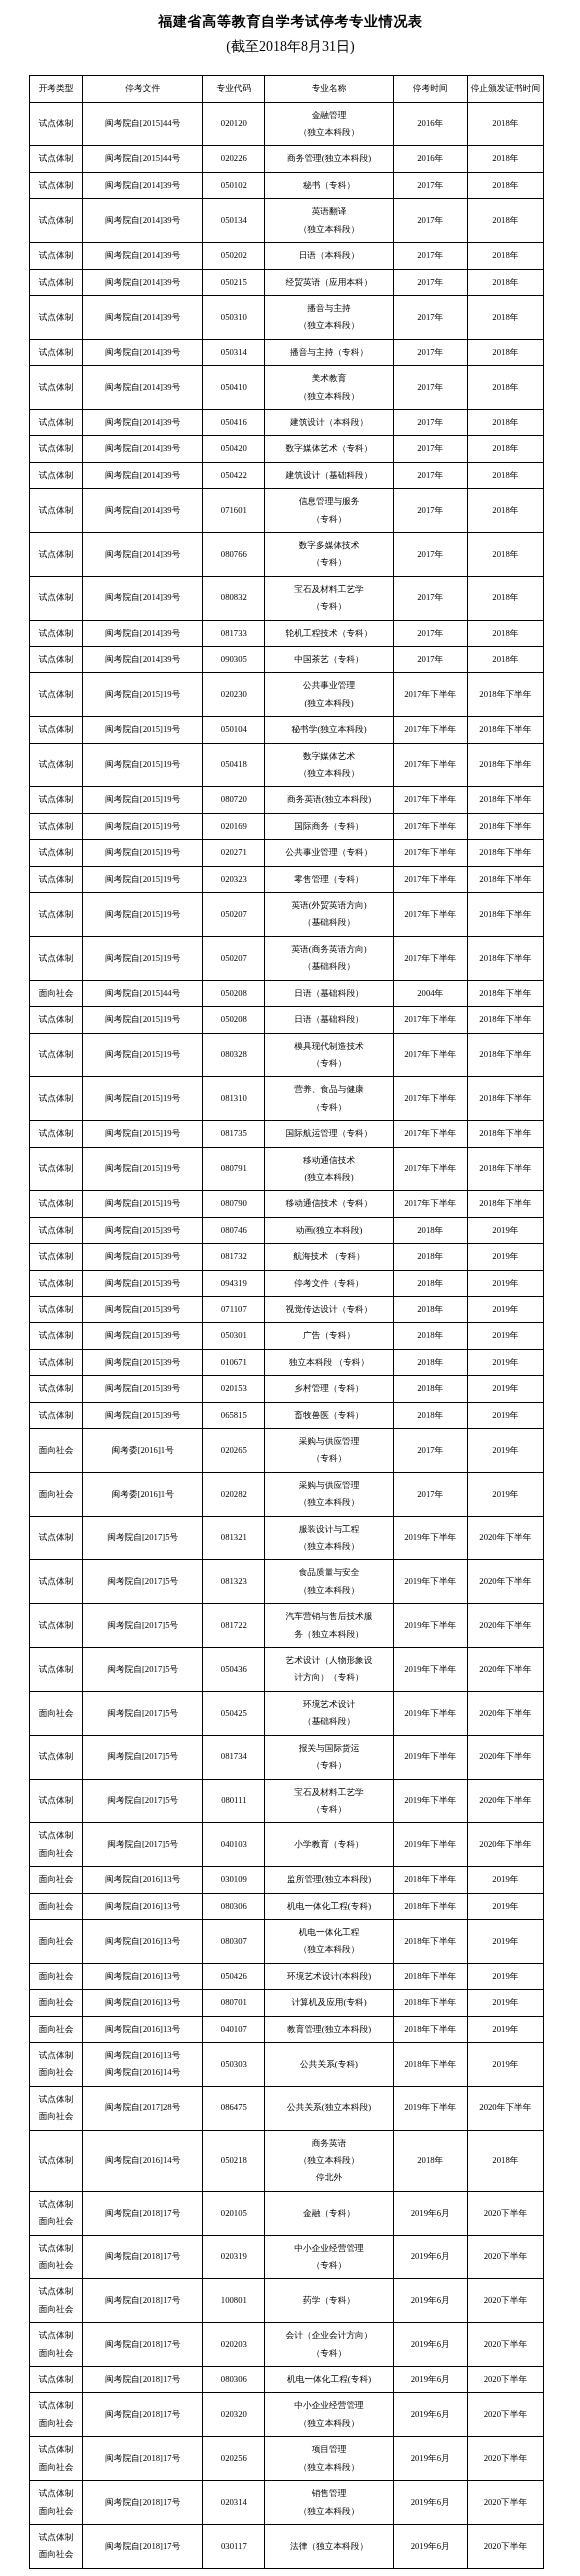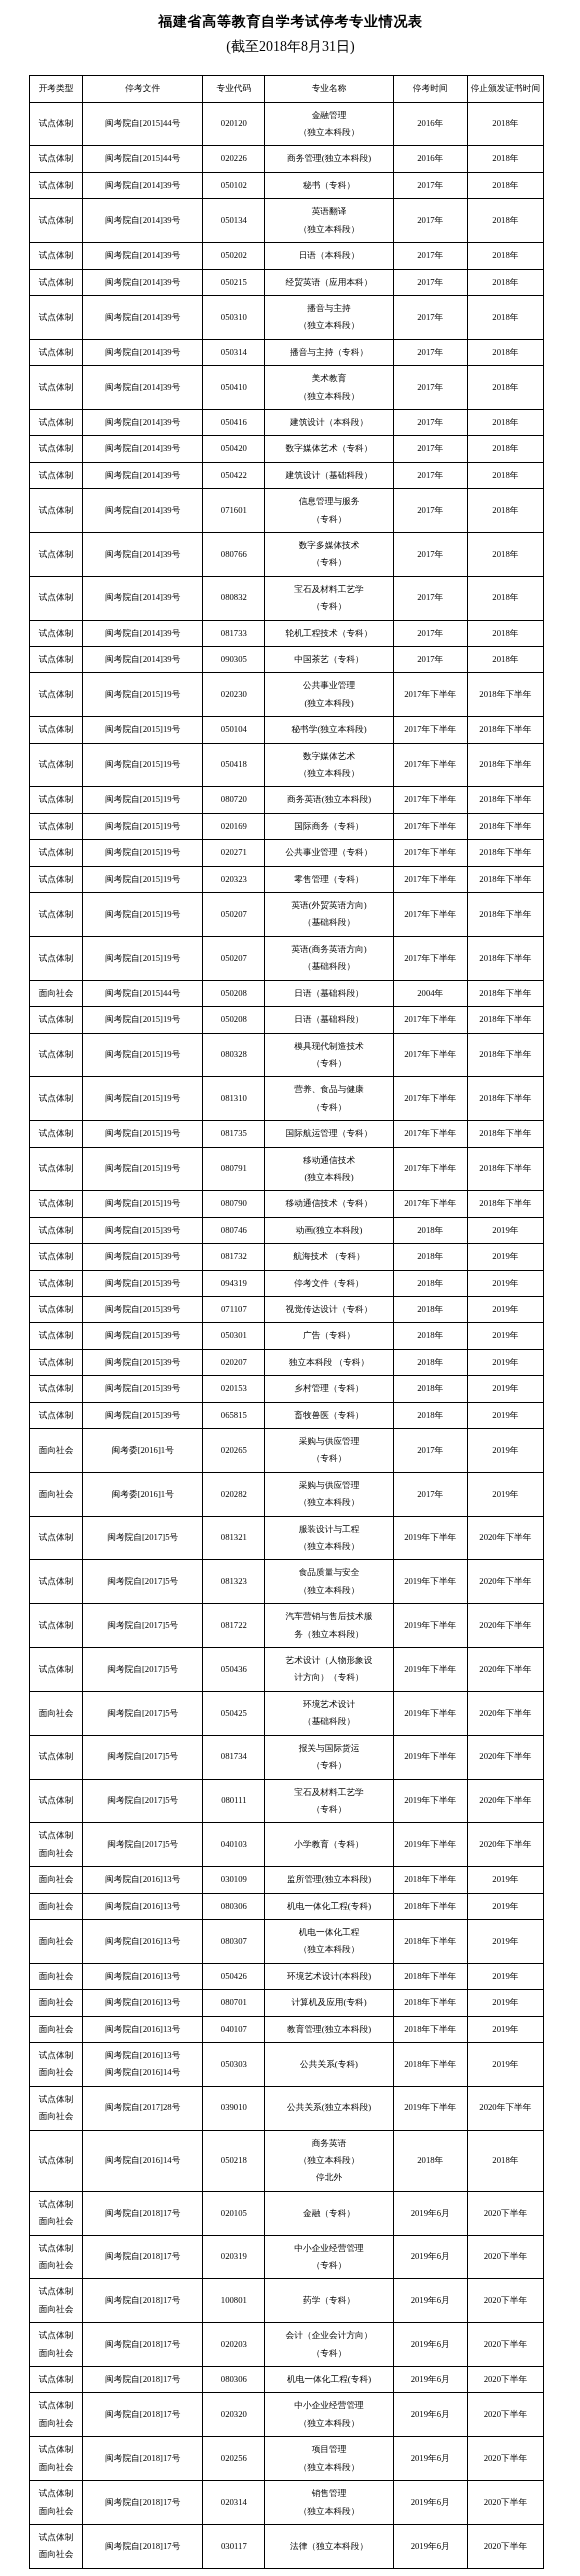--- a/index.html
+++ b/index.html
@@ -852,21 +852,21 @@
           </td>
         </tr>
         <tr>
           <td>
             <div class="line">试点体制</div>
           </td>
           <td>
             <div class="line">闽考院自[2015]39号</div>
           </td>
           <td>
-            <div class="line">020207</div>
+            <div class="line">010671</div>
           </td>
           <td>
             <div class="line">独立本科段 （专科）</div>
           </td>
           <td>
             <div class="line">2018年</div>
           </td>
           <td>
             <div class="line">2019年</div>
           </td>
@@ -1266,21 +1266,21 @@
         </tr>
         <tr>
           <td>
             <div class="line">试点体制</div>
             <div class="line">面向社会</div>
           </td>
           <td>
             <div class="line">闽考院自[2017]28号</div>
           </td>
           <td>
-            <div class="line">039010</div>
+            <div class="line">086475</div>
           </td>
           <td>
             <div class="line">公共关系(独立本科段)</div>
           </td>
           <td>
             <div class="line">2019年下半年</div>
           </td>
           <td>
             <div class="line">2020年下半年</div>
           </td>

